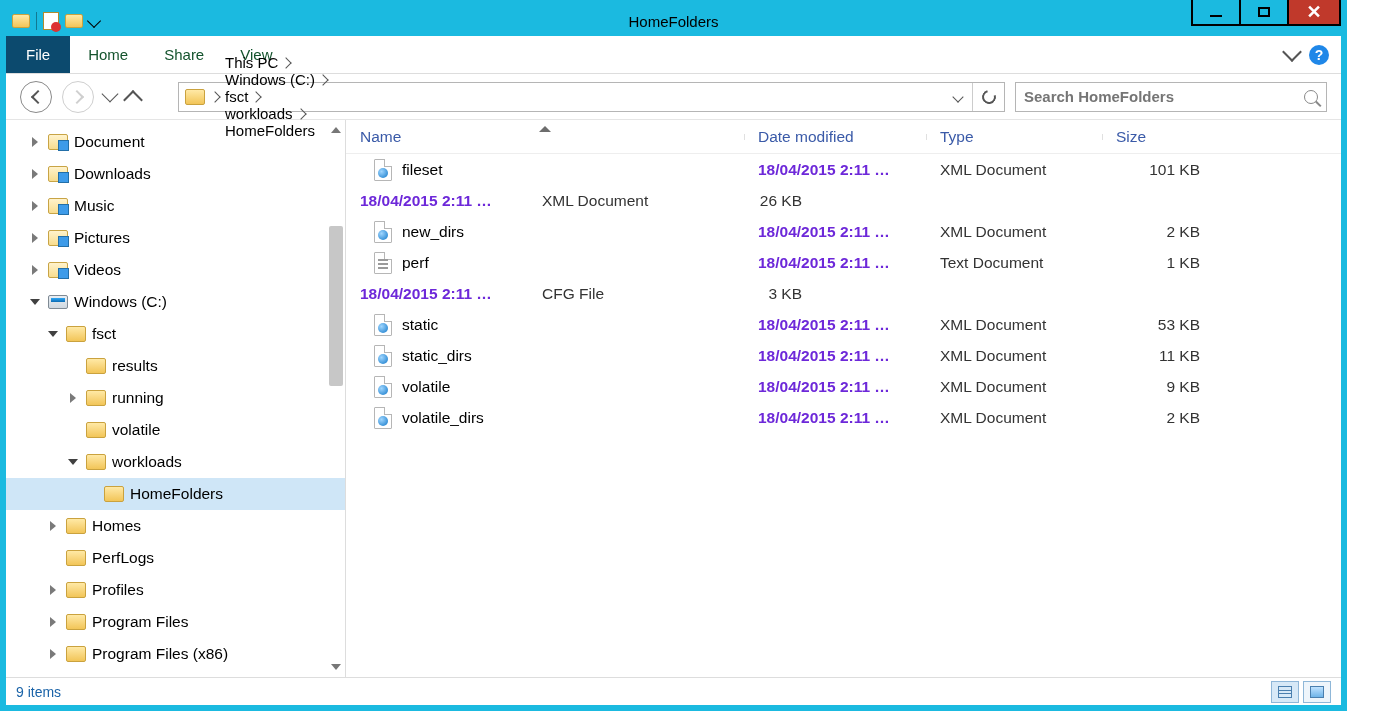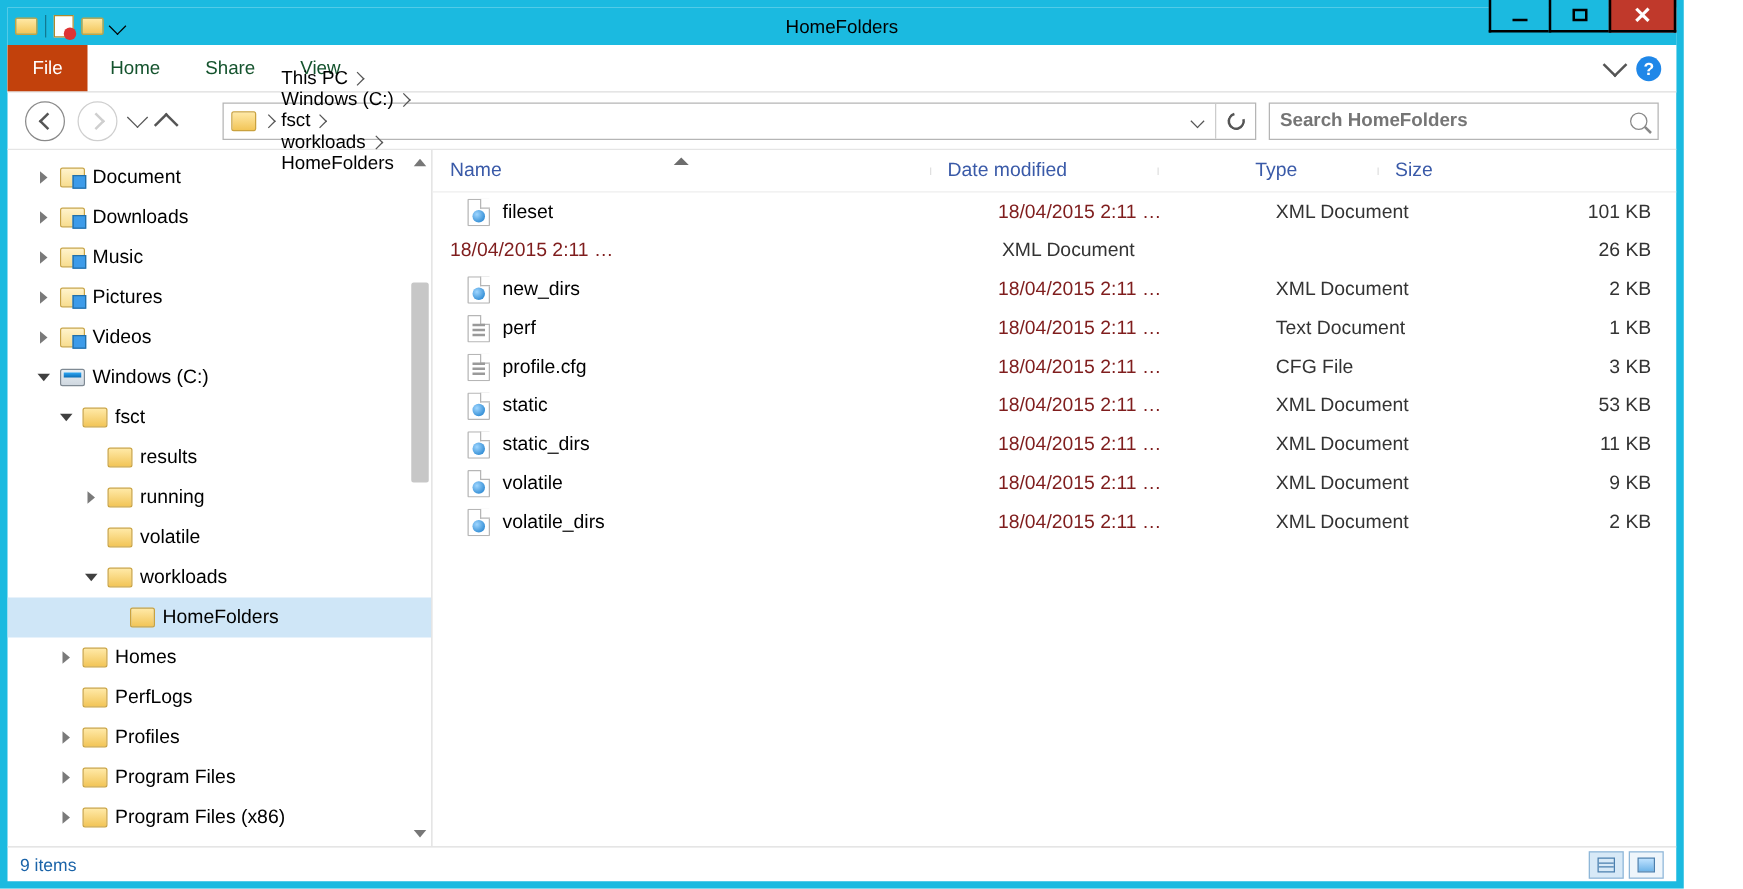--- a/index.html
+++ b/index.html
@@ -36,21 +36,21 @@
   .max-glyph { width:12px; height:10px; border:2px solid #000; }
   .close-glyph { font-size:18px; font-weight:bold; color:#fff; line-height:1; }
 
   
   .ribbon {
     height: 38px; background: #fff; border-bottom: 1px solid #ddd;
     display:flex; align-items:stretch;
     position:relative;
   }
   .file-tab {
-    background:#c2410c; color:#fff; font-size:15px;
+    background:#0c4a6e; color:#fff; font-size:15px;
     padding: 0 20px; display:flex;align-items:center;
   }
   .rtab { padding: 0 18px; display:flex;align-items:center; font-size:15px; color:#14532d; }
   .ribbon-right { margin-left:auto; display:flex; align-items:center; gap:10px; padding-right:12px;}
   .rib-chev { width:14px;height:14px;border-right:2px solid #555;border-bottom:2px solid #555;transform:rotate(45deg);margin-top:-6px;}
   .help-badge { width:20px;height:20px;border-radius:50%;background:#1f87e8;color:#fff;font-weight:bold;display:flex;align-items:center;justify-content:center;font-size:14px;}
 
   
   .navrow {
     height: 46px; display:flex; align-items:center; gap:10px; padding: 0 14px;
@@ -108,28 +108,28 @@
   .icon-drive{width:20px;height:14px;background:linear-gradient(#e9eef3,#cfd8e0);border:1px solid #7f8a94;border-radius:2px;flex-shrink:0;position:relative;}
   .icon-drive::before{content:"";position:absolute;left:2px;right:2px;top:2px;height:4px;background:linear-gradient(#2fa8f5,#0a6bb4);}
 
   .pad0{padding-left:22px;} .pad1{padding-left:40px;} .pad2{padding-left:60px;}
   .pad3{padding-left:78px;}
 
   
   .files { flex:1; display:flex; flex-direction:column; font-size:15.5px; }
   .cols { display:flex; height:34px; align-items:center; color:#3a5aa8; border-bottom:1px solid #eee; position:relative;}
   .col { padding-left:14px; position:relative;}
-  .col.name{width:398px;} .col.date{width:182px;} .col.type{width:176px;text-align:center;} .col.size{width:118px;text-align:left;}
+  .col.name{width:398px;} .col.date{width:182px;} .col.type{width:176px;} .col.size{width:118px;text-align:left;}
   .col+.col::before{content:"";position:absolute;left:0;top:6px;bottom:6px;width:1px;background:#e0e0e0;}
   .sort-ind{position:absolute;top:-2px;left:50%;transform:translateX(-50%);width:0;height:0;border-left:6px solid transparent;border-right:6px solid transparent;border-bottom:6px solid #6d6d6d;}
   .rows{flex:1;overflow:auto;}
-  .row{display:flex;align-items:center;height:31px;justify-content:space-between;}
+  .row{display:flex;align-items:center;height:31px;}
   .cell{padding-left:14px;white-space:nowrap;overflow:hidden;text-overflow:ellipsis;}
   .cell.name{width:398px;display:flex;align-items:center;gap:10px;padding-left:28px;}
-  .cell.date{width:182px;color:#7f1d1d;} .cell.type{width:176px;color:#333;}
+  .cell.date{width:182px;color:#6d28d9;font-weight:bold;} .cell.type{width:176px;color:#333;}
   .cell.size{width:118px;text-align:right;padding-right:20px;color:#333;}
   .file-ico{width:18px;height:22px;background:#fff;border:1px solid #b6b6b6;border-radius:1px;position:relative;flex-shrink:0;}
   .file-ico::before{content:"";position:absolute;right:-1px;top:-1px;width:7px;height:7px;background:#fff;border-left:1px solid #b6b6b6;border-bottom:1px solid #b6b6b6;}
   .file-ico.xml::after{content:"";position:absolute;left:3px;top:8px;width:10px;height:10px;border-radius:50%;background:radial-gradient(circle at 35% 35%,#9fd6ff,#1177c8);}
   .file-ico.txt::after{content:"";position:absolute;left:3px;right:3px;top:6px;height:2px;background:#9a9a9a;box-shadow:0 4px 0 #9a9a9a,0 8px 0 #9a9a9a;}
 
   
   .status { height:28px;border-top:1px solid #ddd;display:flex;align-items:center;padding:0 10px;font-size:14px;color:#1a63a8;}
   .status .view-btns{margin-left:auto;display:flex;gap:4px;}
   .vbtn{width:28px;height:22px;border:1px solid #8fb7d8;background:#eef5fb;display:flex;align-items:center;justify-content:center;}
@@ -400,24 +400,20 @@
           <div class="row">
             <div class="cell name">
               <span class="file-ico txt"></span>
               <span>perf</span>
             </div>
             <div class="cell date">18/04/2015 2:11 …</div>
             <div class="cell type">Text Document</div>
             <div class="cell size">1 KB</div>
           </div>
           <div class="row">
-            <div class="cell name">
-              <span class="file-ico txt"></span>
-              <span>profile.cfg</span>
-            </div>
             <div class="cell date">18/04/2015 2:11 …</div>
             <div class="cell type">CFG File</div>
             <div class="cell size">3 KB</div>
           </div>
           <div class="row">
             <div class="cell name">
               <span class="file-ico xml"></span>
               <span>static</span>
             </div>
             <div class="cell date">18/04/2015 2:11 …</div>

